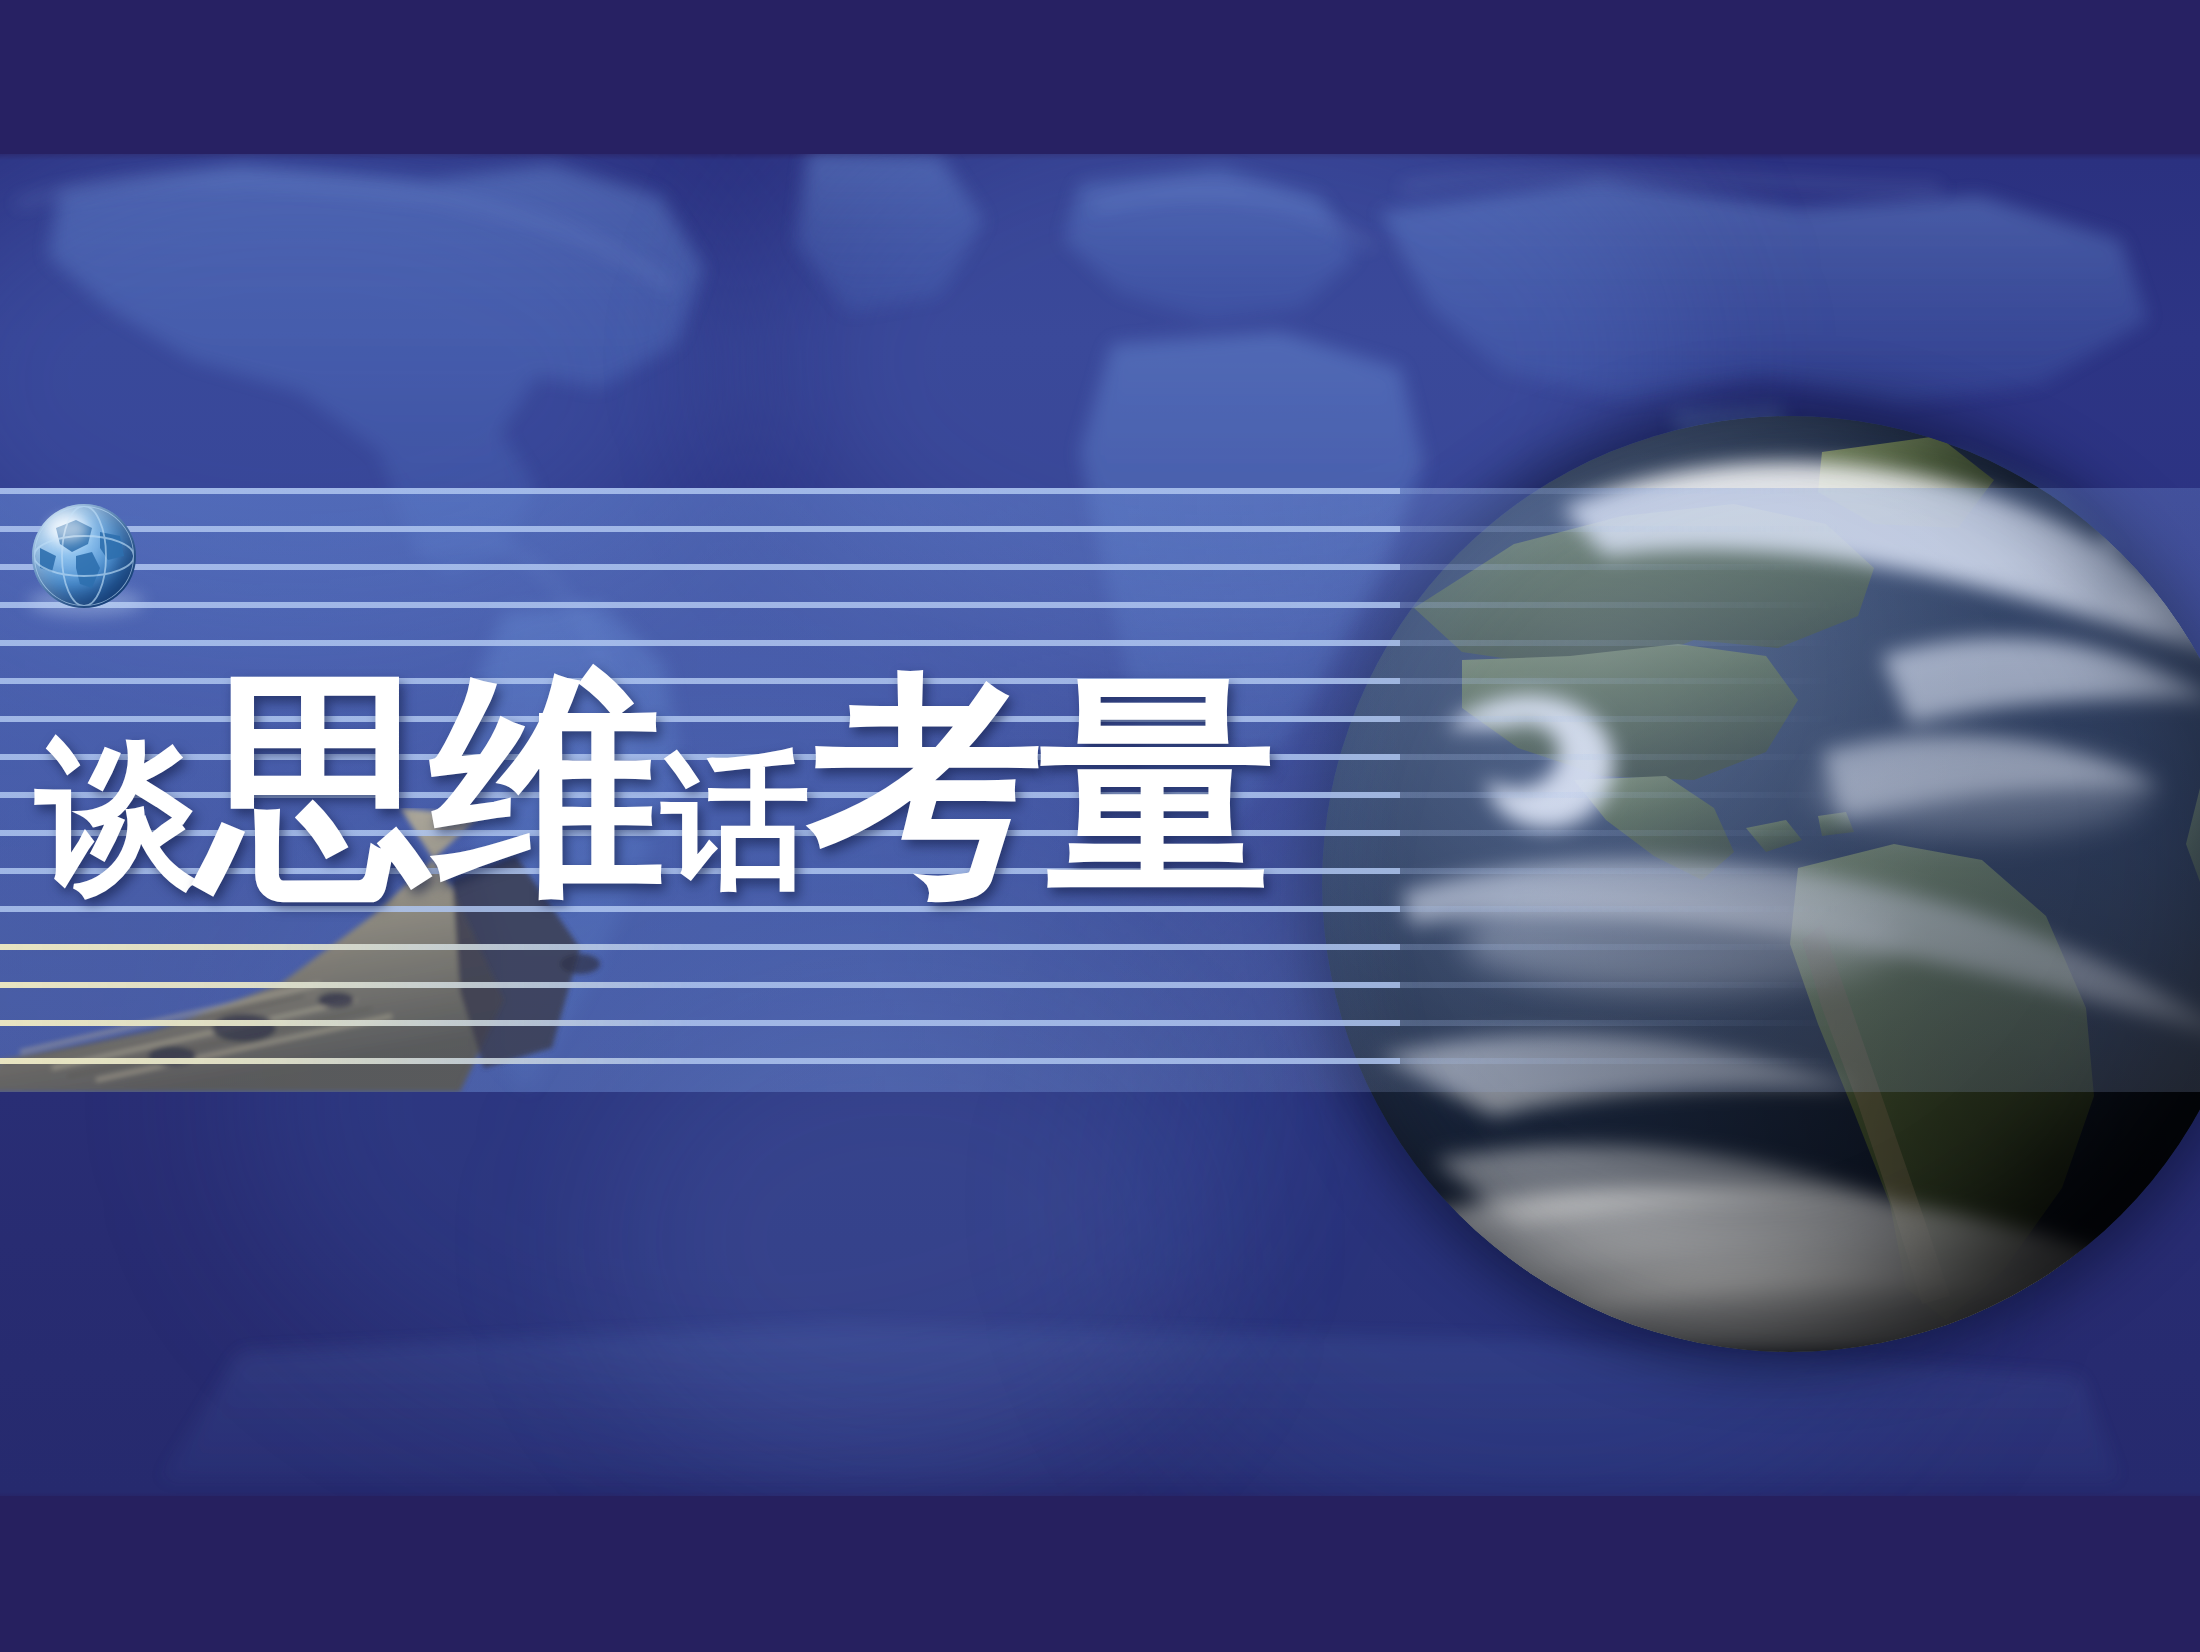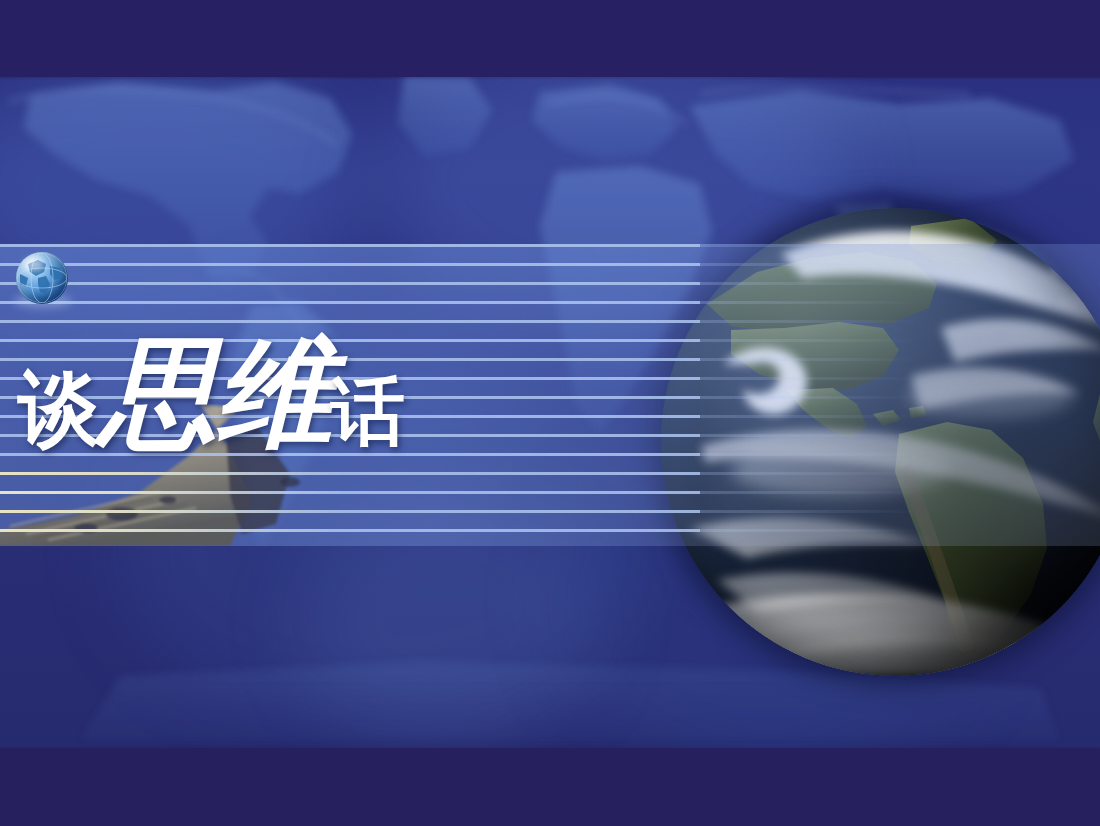--- a/index.html
+++ b/index.html
@@ -212,21 +212,21 @@
     white-space: nowrap;
   }
   .title span {
     color: #ffffff;
     font-family: "DejaVu Sans", "Liberation Sans", sans-serif;
     font-weight: bold;
     line-height: 1;
     display: inline-block;
     text-shadow: 2px 3px 6px rgba(12,22,60,.55);
   }
-  .t-big   { font-size: 118px; letter-spacing: -2px; font-style: italic; }
+  .t-big   { font-size: 118px; letter-spacing: -2px; }
   .t-small { font-size: 74px;  letter-spacing: -1px; padding-bottom: 4px; }
   .t-lead  { font-size: 82px;  letter-spacing: -1px; padding-bottom: 2px; }
 
   
   .band-top {
     position: absolute; left: 0; top: 0; width: 1100px; height: 77px;
     background: #272163;
   }
   .band-bottom {
     position: absolute; left: 0; top: 748px; width: 1100px; height: 78px;
@@ -447,18 +447,19 @@
         <circle cx="26" cy="26" r="25"></circle>
       </g>
     </svg>
     <div class="shine"></div>
   </div>
 
   <div class="title">
     <span class="t-lead">谈</span>
     <span class="t-big">思维</span>
     <span class="t-small">话</span>
+    <span class="t-big">考量</span>
   </div>
 
   <div class="band-top"></div>
   <div class="band-bottom"></div>
 
 </div>
 
 </body></html>

